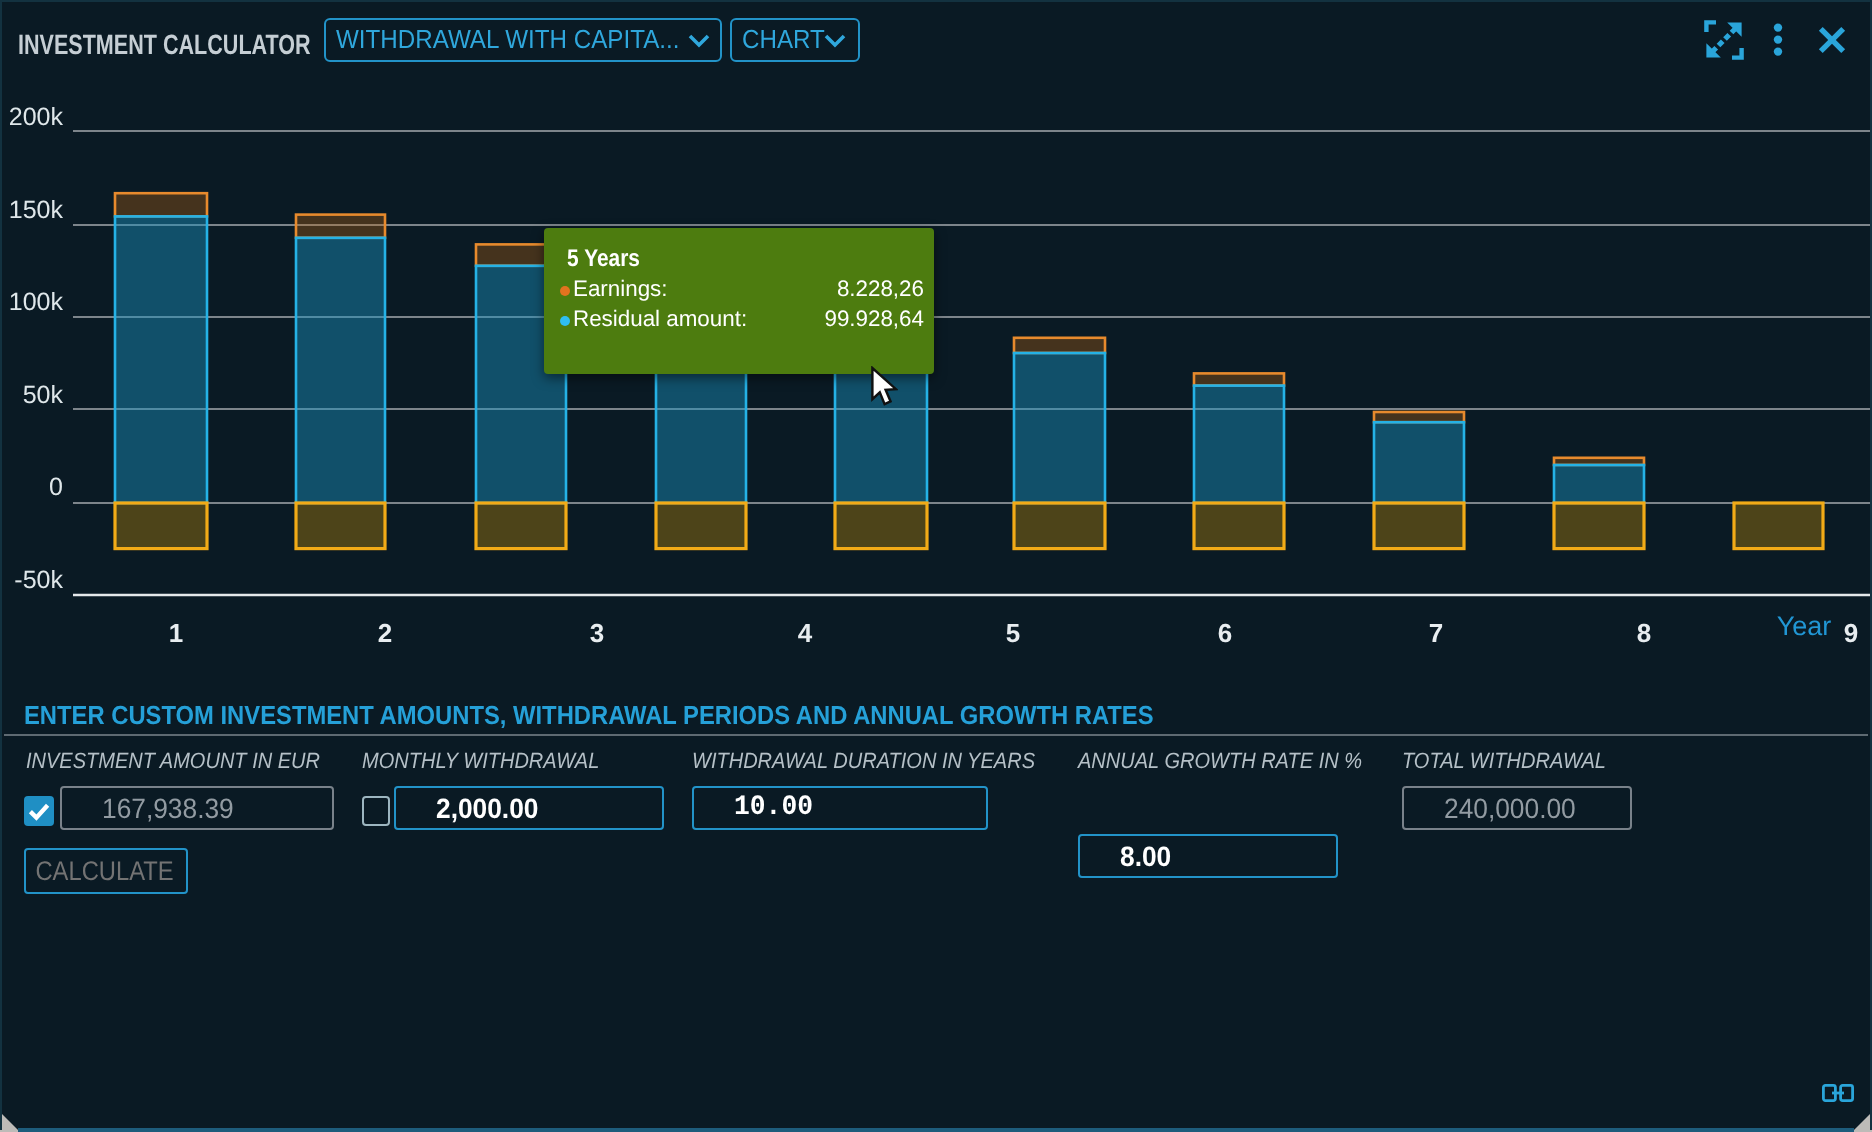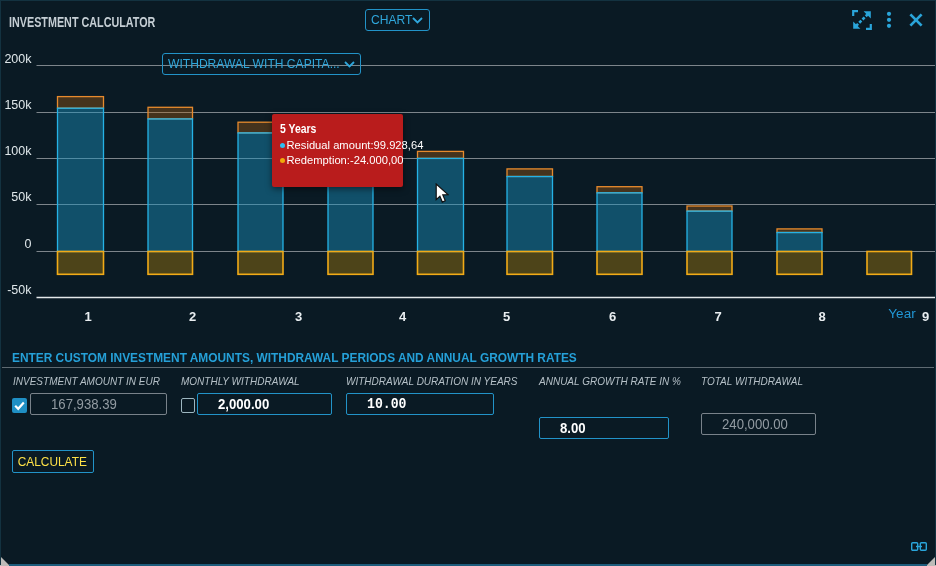--- a/index.html
+++ b/index.html
@@ -8,39 +8,39 @@
   .abs{position:absolute;}
   #frame{position:absolute;left:0;top:0;width:934px;height:564px;
          border:1px solid #133240;border-bottom:none;pointer-events:none;}
   #botline{position:absolute;left:9px;top:564px;width:918px;height:2px;background:#1d5c7c;}
   #title{left:8.5px;top:13.5px;font-size:14px;font-weight:bold;color:#c5ced4;
          transform:scaleX(0.77);transform-origin:0 50%;white-space:nowrap;}
   .dd{position:absolute;top:8.5px;height:20.5px;border:1px solid #2293c8;border-radius:3px;
       color:#2fa7dc;font-size:13px;display:flex;align-items:center;}
   .dd span{white-space:nowrap;display:inline-block;transform:scaleX(0.93);transform-origin:0 50%;}
   .chev{position:absolute;top:7px;}
-  #dd1{left:162px;width:191.5px;padding-left:5px;margin-top:44px;}
+  #dd1{left:162px;width:191.5px;padding-left:5px;}
   #dd2{left:365px;width:58px;padding-left:5px;}
   #secline{left:2px;top:366.5px;width:932px;height:1.5px;background:#5e6a72;}
   #sectitle{left:11.6px;top:349.5px;font-size:13px;font-weight:bold;color:#25a0d8;
              transform:scaleX(0.915);transform-origin:0 50%;white-space:nowrap;}
   .flabel{position:absolute;top:374.5px;font-style:italic;font-size:11px;color:#b5c0c7;white-space:nowrap;
           transform:scaleX(0.91);transform-origin:0 50%;}
   .inp{position:absolute;top:393px;height:20px;border:1.5px solid #2293c8;border-radius:2px;
        color:#fff;font-size:14px;font-weight:bold;line-height:20px;padding-left:20px;background:transparent;white-space:nowrap;}
   .inp i{font-style:normal;display:inline-block;transform:scaleX(0.94);transform-origin:0 50%;}
   .inp.dis{border-color:#79828a;color:#929ba2;font-weight:normal;}
   .cb{position:absolute;top:397.5px;width:15px;height:15.5px;border-radius:2px;}
   #cb1{left:11.5px;background:#1f8fc4;}
   #cb2{left:180.5px;border:1.5px solid #9db6c0;width:12.5px;height:13px;background:transparent;}
   #calc{left:11.5px;top:423.5px;width:80px;height:21px;border:1.5px solid #2293c8;border-radius:2px;
-        color:#fde047;font-size:13.5px;text-align:center;line-height:21px;margin-top:26px;}
+        color:#737373;font-size:13.5px;text-align:center;line-height:21px;}
   #calc i{font-style:normal;display:inline-block;transform:scaleX(0.88);transform-origin:50% 50%;}
-  #tooltip{left:272px;top:113.5px;width:131px;height:73.5px;background:#b91c1c;border-radius:2px;
-           box-shadow:0 2px 6px rgba(0,0,0,0.5);color:#fff;font-size:11.2px;}
+  #tooltip{left:272px;top:113.5px;width:195px;height:73.5px;background:#4d7c0f;border-radius:2px;
+           box-shadow:0 2px 6px rgba(0,0,0,0.5);color:#fff;font-size:11.2px;text-align:center;}
   #tooltip .tt-title{font-weight:bold;font-size:12px;line-height:11px;margin:10px 0 3px 8px;transform:scaleX(0.87);transform-origin:0 50%;width:50px;}
   .ttrow{display:flex;align-items:center;height:15px;margin:0 5px 0 8px;white-space:nowrap;}
   .ttrow .b{width:5px;height:5px;border-radius:50%;margin-right:1.5px;flex:none;}
   .ttrow .v{margin-left:auto;}
 </style>
 </head>
 <body>
 
 <svg class="abs" style="left:0;top:0" width="936" height="566" viewBox="0 0 936 566">
 
@@ -150,22 +150,22 @@
 </svg>
 <svg class="abs" style="left:909px;top:13px" width="14" height="14" viewBox="0 0 14 14">
   <g stroke="#2aa5da" stroke-width="2.7" fill="none">
     <line x1="1.4" y1="1.4" x2="12.6" y2="12.6"></line>
     <line x1="12.6" y1="1.4" x2="1.4" y2="12.6"></line>
   </g>
 </svg>
 
 <div class="abs" id="tooltip">
   <div class="tt-title">5 Years</div>
+  <div class="ttrow"><span class="b" style="background:#e2731f"></span>Earnings:<span class="v">8.228,26</span></div>
   <div class="ttrow"><span class="b" style="background:#2fbef2"></span>Residual amount:<span class="v">99.928,64</span></div>
-  <div class="ttrow"><span class="b" style="background:#efaa0c"></span>Redemption:<span class="v">-24.000,00</span></div>
 </div>
 
 <svg class="abs" style="left:435px;top:183px" width="14" height="21" viewBox="0 0 14 21">
   <polygon points="1.2,1 1.2,16.6 4.9,13.2 7.3,19.1 10.3,17.7 7.8,11.9 13,11.6" fill="#fff" stroke="#111" stroke-width="1.2"></polygon>
 </svg>
 
 <div class="abs" id="secline"></div>
 <div class="abs" id="sectitle">ENTER CUSTOM INVESTMENT AMOUNTS, WITHDRAWAL PERIODS AND ANNUAL GROWTH RATES</div>
 <div class="flabel" style="left:12.8px">INVESTMENT AMOUNT IN EUR</div>
 <div class="flabel" style="left:180.8px">MONTHLY WITHDRAWAL</div>
@@ -174,21 +174,21 @@
 <div class="flabel" style="left:701px">TOTAL WITHDRAWAL</div>
 
 <div class="cb" id="cb1"><svg width="15" height="15.5" viewBox="0 0 15 15.5">
       <polyline points="3.2,7.8 6.2,10.8 11.8,4.6" fill="none" stroke="#fff" stroke-width="2.2"></polyline>
     </svg></div>
 <div class="inp dis" style="left:29.5px;width:115.3px;"><i>167,938.39</i></div>
 <div class="cb" id="cb2"></div>
 <div class="inp" style="left:197px;width:112.5px;"><i>2,000.00</i></div>
 <div class="inp" style="left:346.4px;width:125.9px;font-family:Liberation Mono, monospace;"><i>10.00</i></div>
 <div class="inp" style="left:538.7px;width:108.1px;margin-top:24px;"><i>8.00</i></div>
-<div class="inp dis" style="left:701px;width:92.8px;margin-top:20px;"><i>240,000.00</i></div>
+<div class="inp dis" style="left:701px;width:92.8px;"><i>240,000.00</i></div>
 <div class="abs" id="calc"><i>CALCULATE</i></div>
 
 <svg class="abs" style="left:911px;top:541.5px" width="16" height="9" viewBox="0 0 16 9">
   <g stroke="#2aa5da" stroke-width="1.4" fill="none">
     <rect x="0.7" y="0.7" width="6" height="7.6" rx="1"></rect>
     <rect x="9.3" y="0.7" width="6" height="7.6" rx="1"></rect>
     <line x1="5" y1="4.5" x2="11" y2="4.5"></line>
   </g>
 </svg>
 

